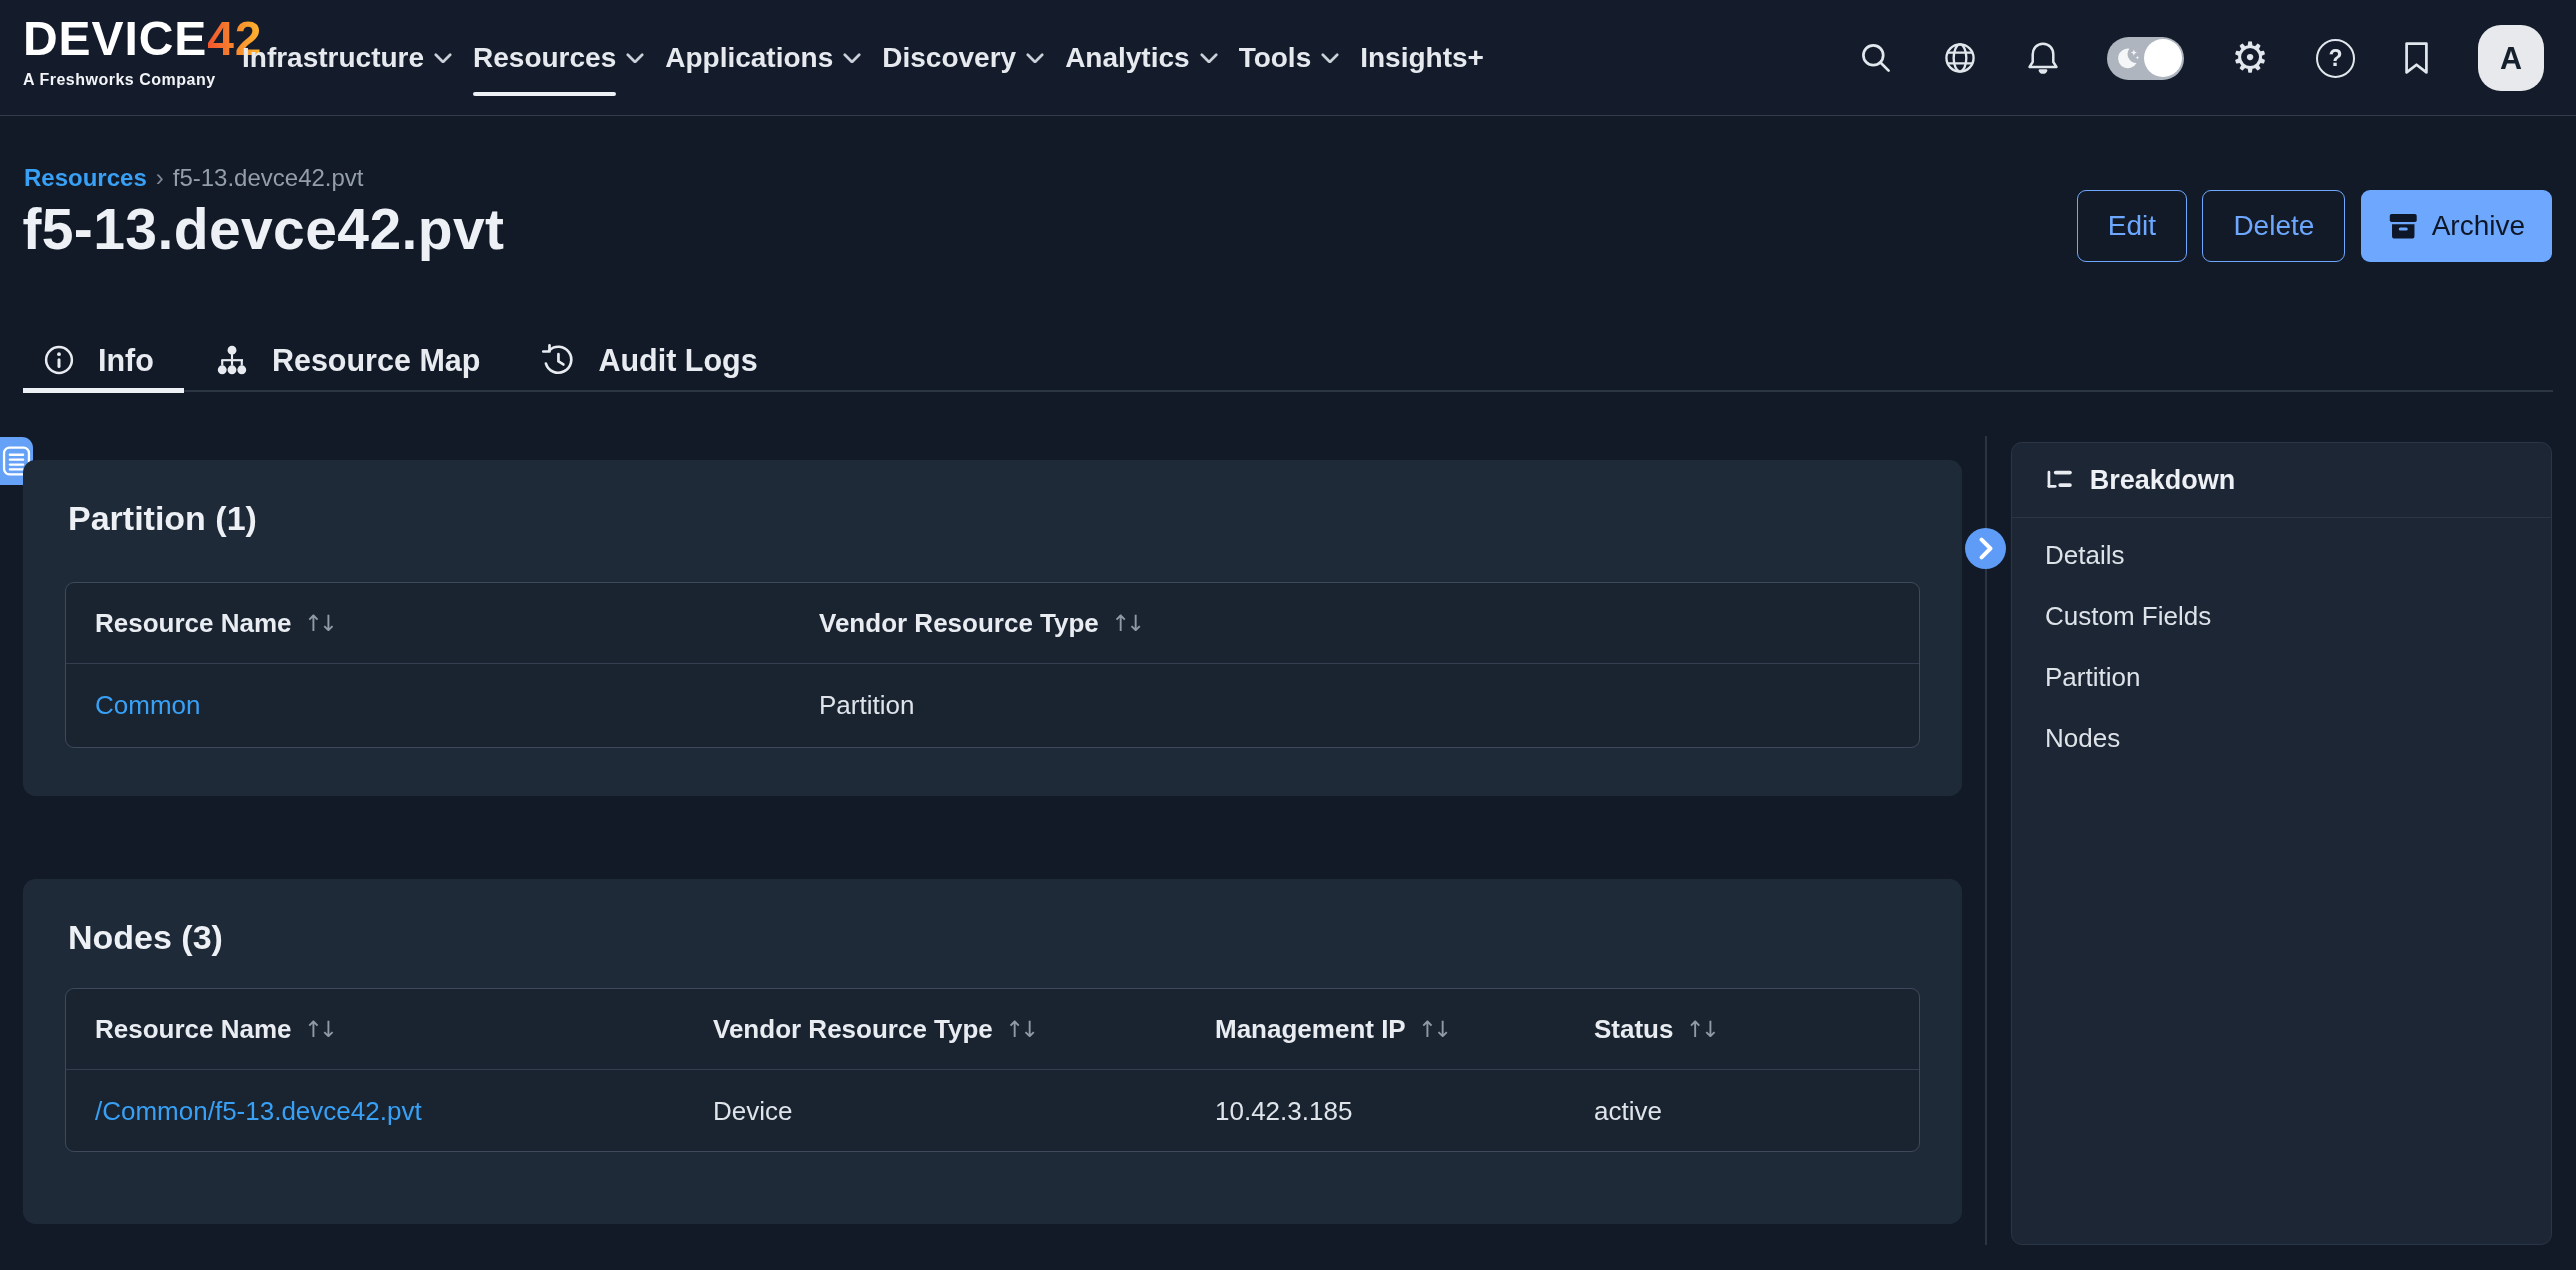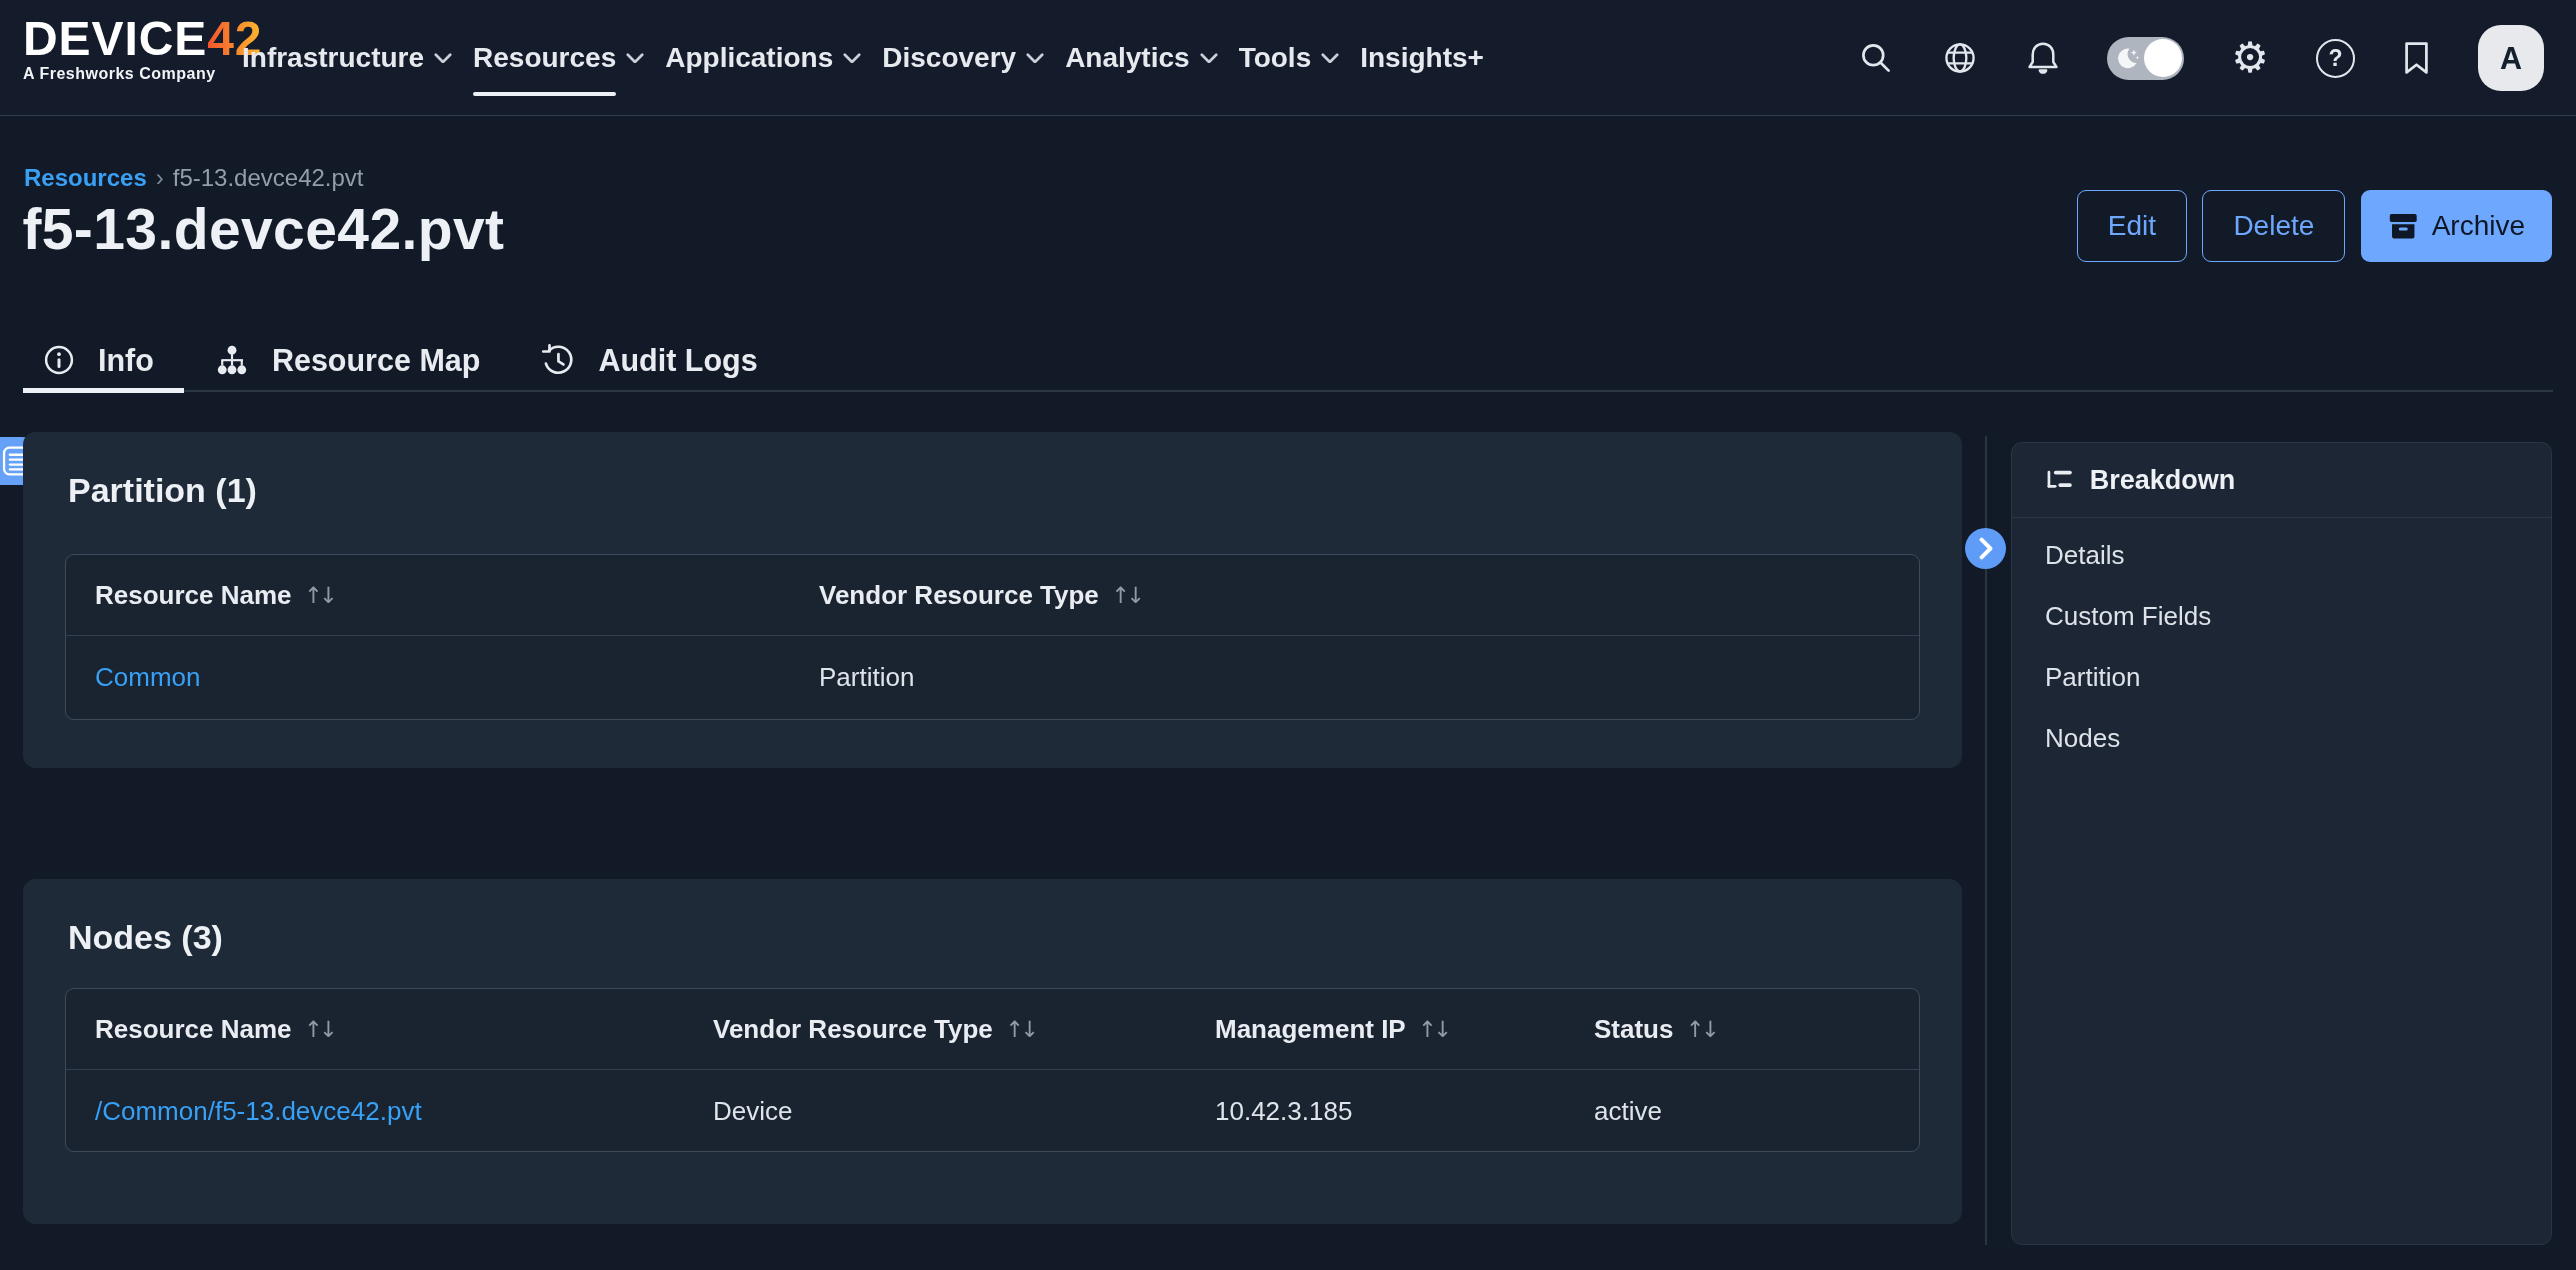--- a/index.html
+++ b/index.html
@@ -15,21 +15,21 @@
   .topnav {
     position:absolute; top:0; left:0; width:2576px; height:116px;
     background:#141C2B; border-bottom:1.8px solid #323C4C;
   }
   .logo { position:absolute; left:23px; top:14.4px; }
   .logo-line { font-size:48px; font-weight:800; letter-spacing:0.9px; line-height:50px; color:#FFFFFF; }
   .logo-accent {
     background:linear-gradient(90deg,#F2542D,#FDB92E);
     -webkit-background-clip:text; background-clip:text; color:transparent;
   }
-  .logo-tagline { font-size:16px; font-weight:700; letter-spacing:0.5px; color:#F2F4F7; margin-top:1px; }
+  .logo-tagline { font-size:16px; font-weight:700; letter-spacing:0.5px; color:#F2F4F7; margin-top:7px; }
   .nav-items { position:absolute; left:242px; top:0; height:116px; display:flex; align-items:center; gap:21px; }
   .nav-item { position:relative; display:flex; align-items:center; gap:10px; height:116px;
     font-size:28px; font-weight:600; color:#E6EAEF; cursor:pointer; }
   .nav-item .nav-underline {
     position:absolute; left:0; right:28px; bottom:20px; height:4.5px; border-radius:2.7px; background:#EDF0F4;
   }
   .topnav-right { position:absolute; right:32px; top:0; height:116px; display:flex; align-items:center; gap:47px; }
   .tn-icon { display:flex; align-items:center; justify-content:center; cursor:pointer; }
   .gear-glyph { font-size:42px; color:#E2E7ED; line-height:1; font-family:"DejaVu Sans", sans-serif; }
   .help-circle { width:39px; height:39px; border:2.7px solid #E2E7ED; border-radius:50%;
@@ -51,21 +51,21 @@
   .btn-outline { background:transparent; border:1.8px solid #6EA8FE; color:#6EA8FE; padding:0 30px; }
   .btn-filled { background:#6EA8FE; border:none; color:#0D1727; padding:0 27px; gap:13.5px; }
   
   .tabs { position:absolute; left:23px; right:23px; top:330px; height:62px; display:flex; border-bottom:2.7px solid #2C3643; }
   .tab { position:relative; display:flex; align-items:center; gap:23px; padding:0 30.5px; font-size:30.5px;
     font-weight:700; color:#E8ECF1; cursor:pointer; }
   .tab:first-child { padding-left:20px; }
   .tab.active::after { content:""; position:absolute; left:0; right:0; bottom:-2.7px; height:4.5px; background:#EDF0F4; }
   
   .card { position:absolute; left:23px; width:1939px; background:#1F2A38; border-radius:12.6px; }
-  .card-partition { top:432px; height:336px; }
+  .card-partition { top:460px; height:336px; }
   .card-nodes { top:879px; height:345px; }
   .card-title { position:absolute; left:45px; top:39px; font-size:34px; font-weight:700; color:#EDF0F4; }
   .dtable { position:absolute; left:42px; right:42px; border:1.8px solid #3E4A5B; border-radius:9px;
     background:#1A2431; overflow:hidden; }
   .dtable-partition { top:122px; height:166px; }
   .dtable-nodes { top:109px; height:164px; }
   .trow { display:flex; align-items:center; }
   .thead { height:81px; border-bottom:1.8px solid #333F4E; }
   .tbody-row { height:82px;align-items:center; }
   .cell { padding-left:29px; font-size:26px; color:#DFE4EA; display:flex; align-items:center; }

